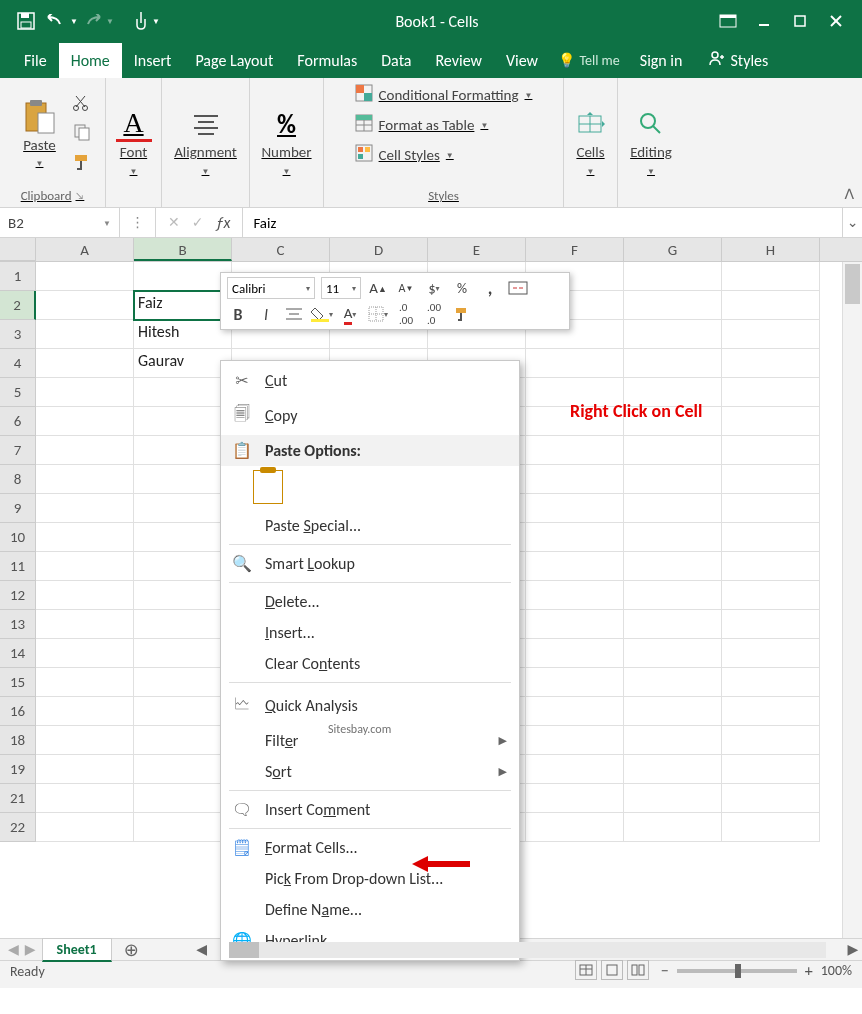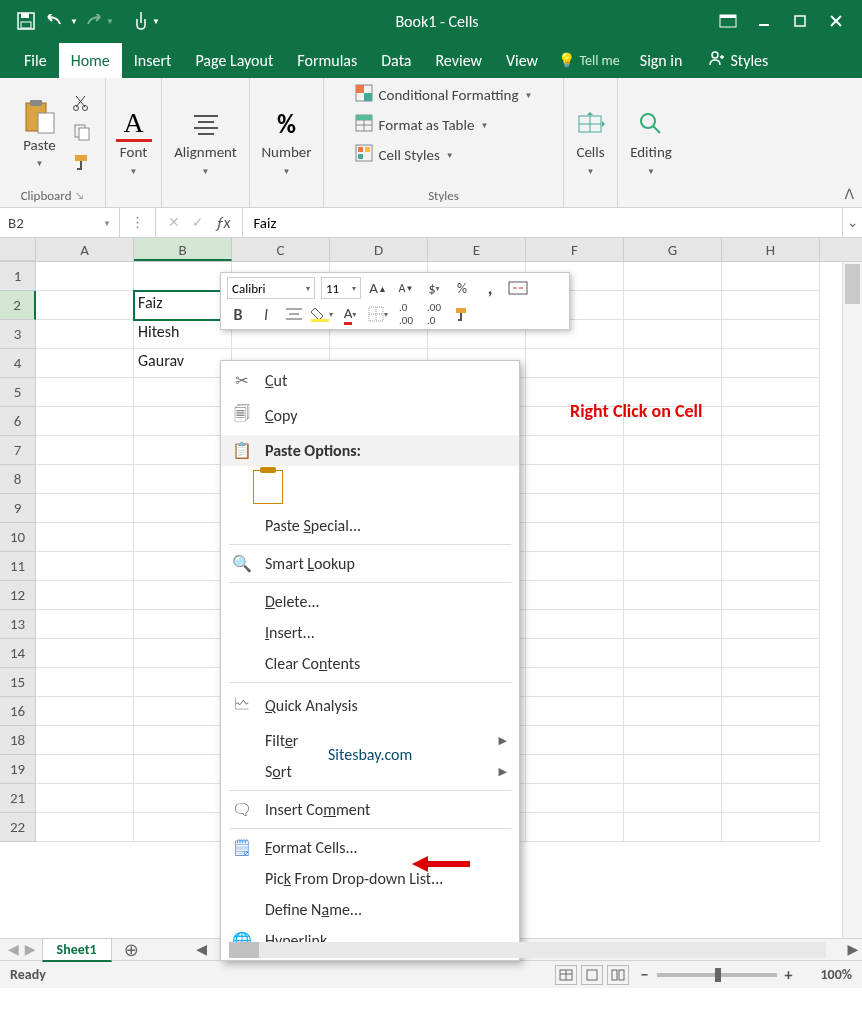--- a/index.html
+++ b/index.html
@@ -17,21 +17,21 @@
 
 .tabbar { height: 36px; background: #0e7245; display: flex; align-items: center; color: #fff; padding: 0 12px; }
 .tab { padding: 8px 12px; font-size: 16px; cursor: pointer; color: #fff; }
 .tab.active { background: #fff; color: #0e7245; }
 .tab-tell { flex: 0 0 auto; display: flex; align-items: center; gap: 4px; padding: 8px 8px; color: #cce9da; }
 .tab-signin { padding: 8px 12px; color: #fff; font-size: 16px; }
 .tab-share { padding: 6px 12px; color: #fff; display: flex; align-items: center; gap: 6px; font-size: 16px; }
 
 
 .ribbon { height: 130px; background: #f3f3f3; border-bottom: 1px solid #d4d4d4; display: flex; position: relative; }
-.rgroup { border-right: 1px solid #d4d4d4; display: flex; flex-direction: column; align-items: center; justify-content: space-between; padding: 4px 6px 2px 6px; }
+.rgroup { border-right: 1px solid #d4d4d4; display: flex; flex-direction: column; align-items: center; justify-content: space-between; padding: 4px 6px 2px 6px; text-decoration: underline; }
 .rgroup-label { font-size: 13px; color: #666; text-align: center; padding: 2px 0; width: 100%; display:flex; justify-content:center; align-items:center; gap:4px;}
 .rgroup-body { flex: 1; display: flex; align-items: center; gap: 8px; }
 .bigbtn { display: flex; flex-direction: column; align-items: center; gap: 2px; cursor: pointer; padding: 2px 4px; min-width: 50px;}
 .bigbtn .icon { width: 36px; height: 36px; display:flex; align-items:center; justify-content:center;}
 .bigbtn .lbl { font-size: 15px; color: #444; text-align:center; line-height:1.1;}
 .drop-car { font-size: 8px; color: #666; }
 .smallbtn-row { display: flex; flex-direction: column; gap: 4px; }
 .smallbtn { display: flex; align-items: center; gap: 6px; cursor: pointer; padding: 2px 4px; font-size: 15px; color: #444; }
 .ribbon-collapse { position: absolute; right: 8px; bottom: 4px; cursor: pointer; color: #666; }
 
@@ -60,21 +60,21 @@
 .vscroll .thumb { position: absolute; left: 2px; right: 2px; top: 2px; height: 40px; background: #c9c9c9;}
 .hscroll-area { height: 22px; display:flex; align-items:stretch; border-top:1px solid #d4d4d4; background:#f3f3f3;}
 .sheettabs { display:flex; align-items:center; padding:0 8px; gap:6px;}
 .sheettab { background:#fff; border:1px solid #ccc; border-bottom:2px solid #0e7245; padding:2px 14px; font-weight:bold; color:#0e7245; font-size:14px;}
 .hscroll { flex:1; display:flex; align-items:center; position:relative; margin-left:40px;}
 .hscroll .track { flex:1; height:16px; background:#e8e8e8; position:relative; margin:0 18px;}
 .hscroll .thumb { position:absolute; left:0; top:0; bottom:0; width:30px; background:#c0c0c0;}
 .hsbtn { width:18px; text-align:center; color:#666;}
 
 
-.statusbar { height: 28px; background: #f3f3f3; border-top: 1px solid #d4d4d4; display: flex; align-items: center; padding: 8px 10px; font-size: 14px; color: #555; font-weight: bold;}
+.statusbar { height: 28px; background: #f3f3f3; border-top: 1px solid #d4d4d4; display: flex; align-items: flex-end; padding: 8px 10px; font-size: 14px; color: #555;}
 .statusbar .spacer { flex: 1; }
 .viewbtns { display:flex; gap:4px; margin-right:12px;}
 .viewbtn { width:22px; height:20px; border:1px solid #bbb; display:flex; align-items:center; justify-content:center; cursor:pointer;}
 .zoom { display:flex; align-items:center; gap:8px;}
 .zoom .slider { width:120px; height:4px; background:#bbb; position:relative;}
 .zoom .slider .handle { position:absolute; left:58px; top:-5px; width:6px; height:14px; background:#666;}
 
 
 .minitoolbar { position: absolute; left: 220px; top: 272px; width: 350px; background: #fff; border: 1px solid #c8c8c8; box-shadow: 2px 2px 6px rgba(0,0,0,0.25); padding: 4px 6px; display:flex; flex-direction:column; gap:4px;}
 .minitoolbar .mt-row { display:flex; align-items:center; gap:6px;}
@@ -87,21 +87,21 @@
 .ctx-item .ico { width: 22px; text-align:center; color:#666; }
 .ctx-item .arrow { margin-left:auto; color:#666; font-size:11px;}
 .ctx-item.header { font-weight: bold; background: #f2f2f2; cursor: default;}
 .ctx-sep { height:1px; background:#ddd; margin: 3px 8px;}
 .paste-icon { width:30px; height:34px; margin-left: 32px; border:1px solid #c98a00; background: linear-gradient(#fff 50%, #fff 50%); position:relative;}
 .paste-icon::before { content:""; position:absolute; top:-4px; left:6px; width:16px; height:6px; background:#c98a00; border-radius:2px;}
 
 
 .annotation { position:absolute; left:570px; top:400px; color:#e60000; font-size:18px; font-weight:600;}
 .redarrow { position:absolute; left:412px; top:854px; pointer-events:none; z-index:20;}
-.watermark { position:absolute; left:328px; top:745px; color:#0c4a6e; font-size:16px; pointer-events:none; z-index:20;}
+.watermark { position:absolute; left:328px; top:722px; color:#737373; font-size:12px; pointer-events:none; z-index:20;}
 
 u { text-decoration: underline; }
 </style>
 </head>
 <body>
 
 <div class="titlebar">
   <div class="qat">
     <div class="qat-btn">
         <svg width="18" height="18" viewBox="0 0 18 18">
@@ -768,15 +768,15 @@
           <rect x="8" y="1" width="5" height="10" fill="none" stroke="#666"></rect>
         </svg>
       </div>
   </div>
   <div class="zoom">
     <span style="font-size:16px">−</span>
     <div class="slider">
         <div class="handle"></div>
       </div>
     <span style="font-size:16px">+</span>
-    <span style="margin-left:20px">100%</span>
+    <span style="margin-left:0">100%</span>
   </div>
 </div>
 
 </body></html>

